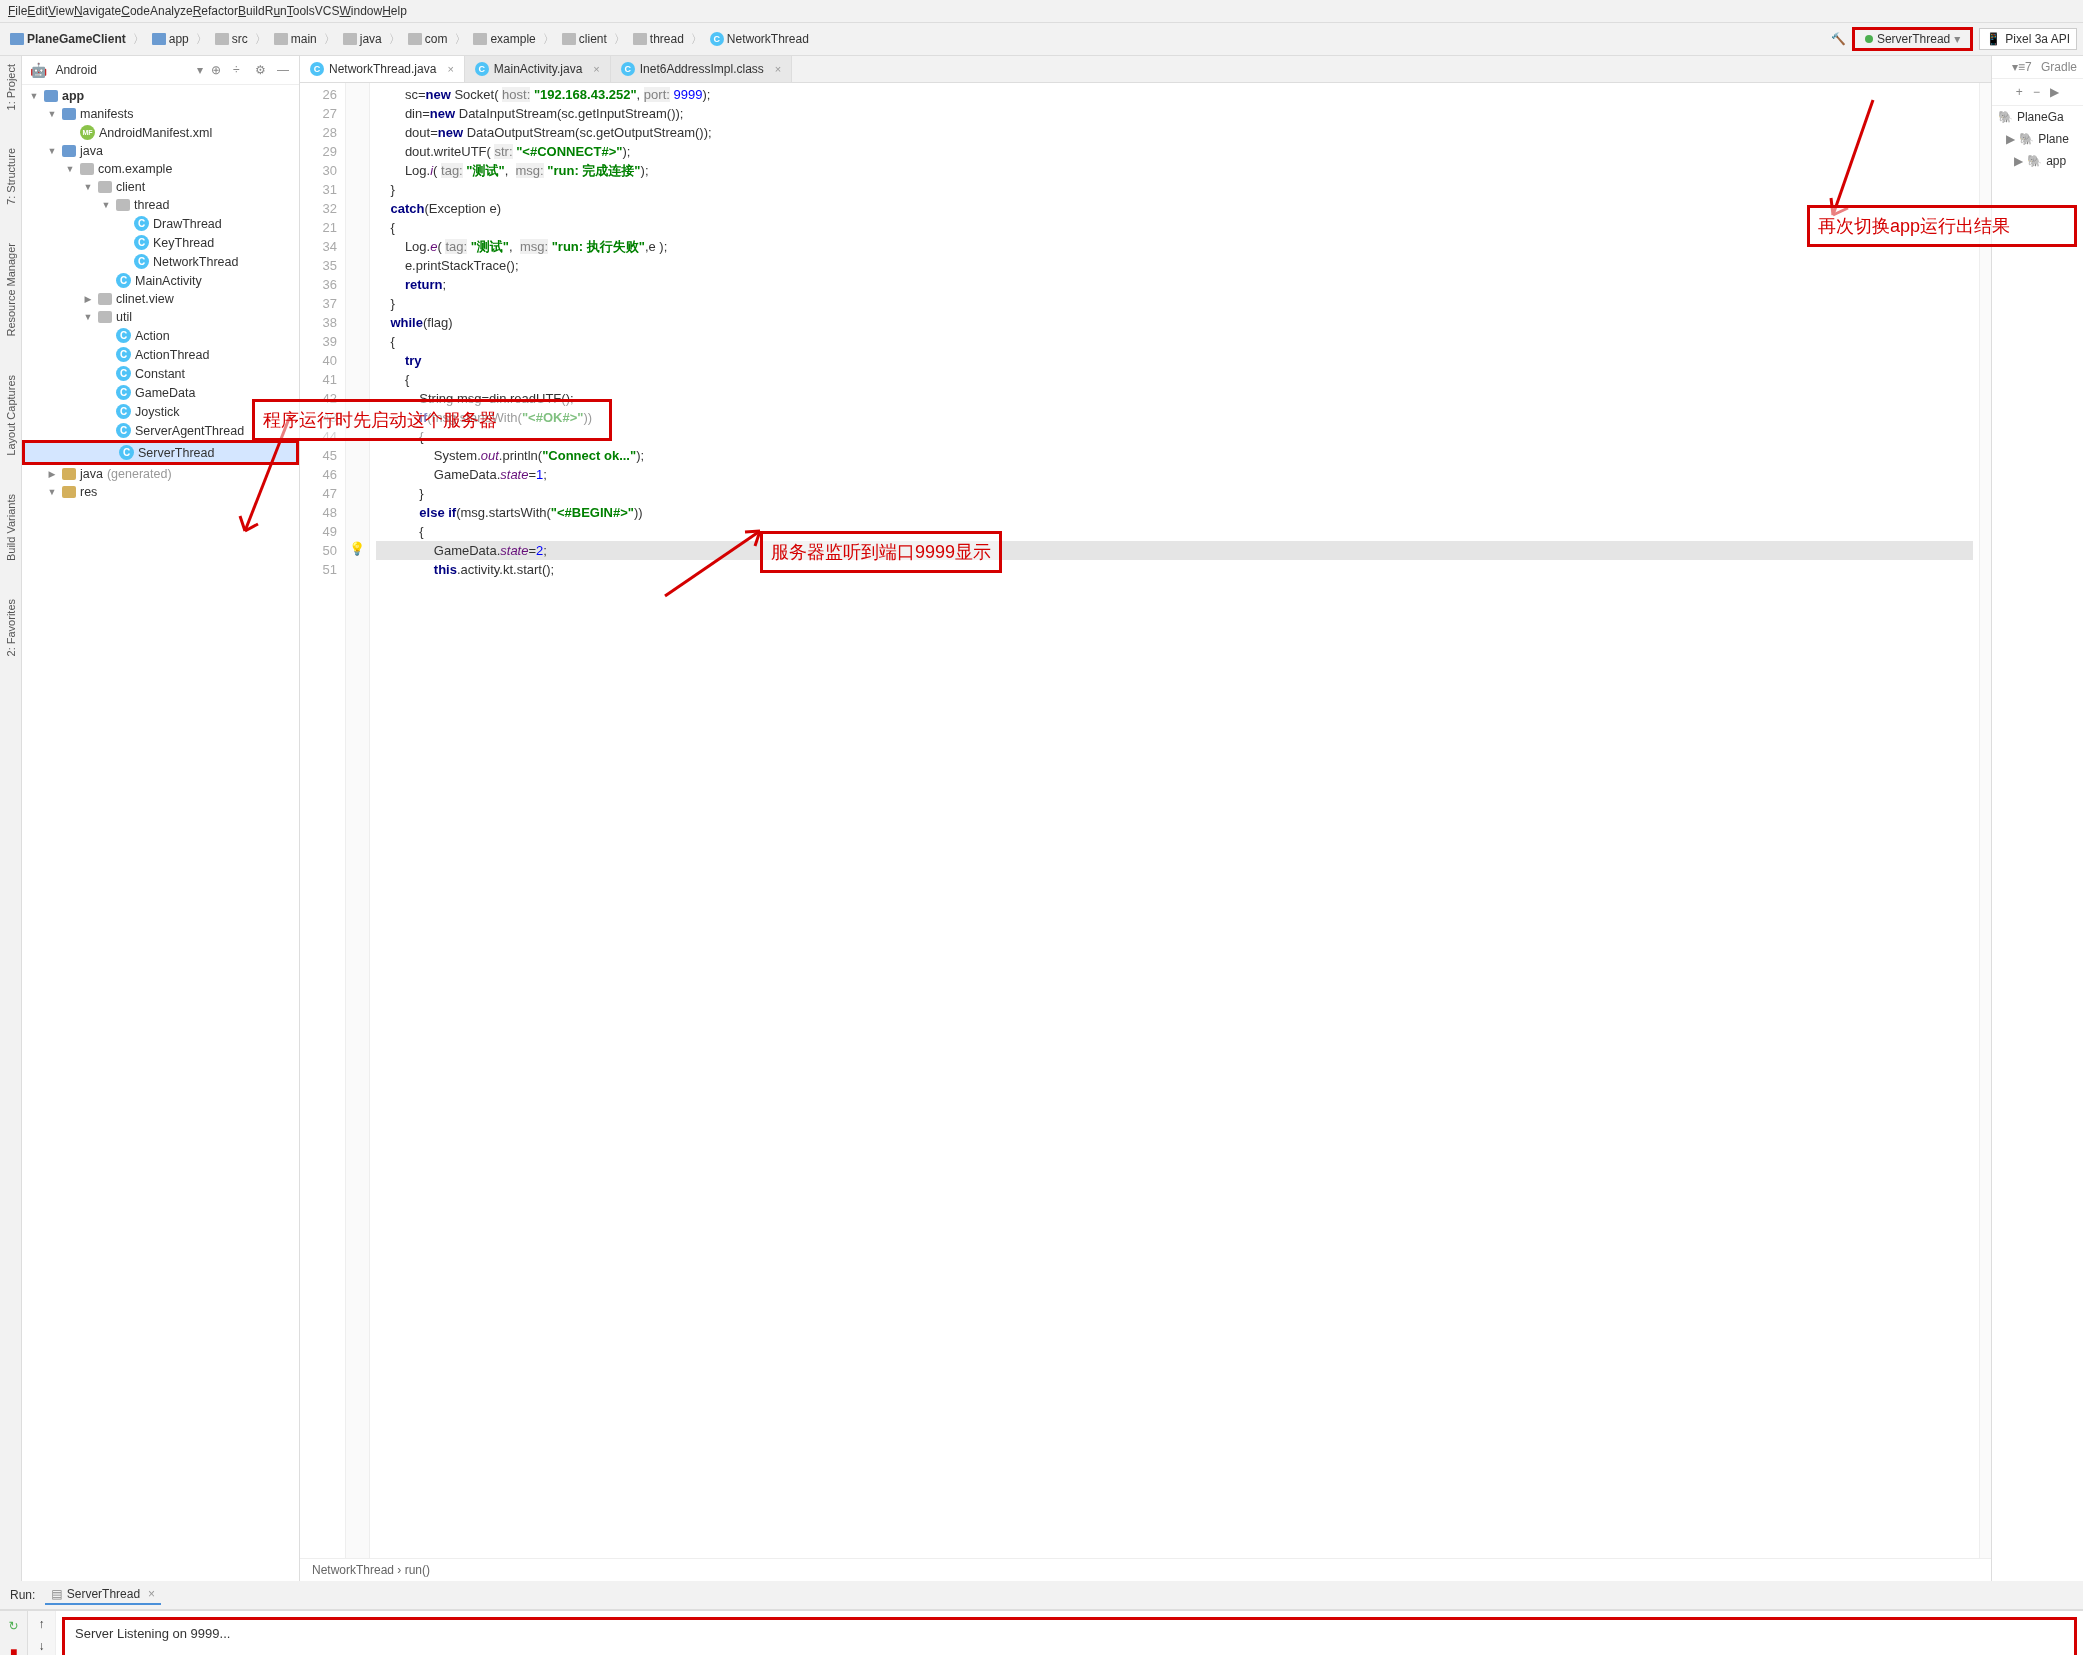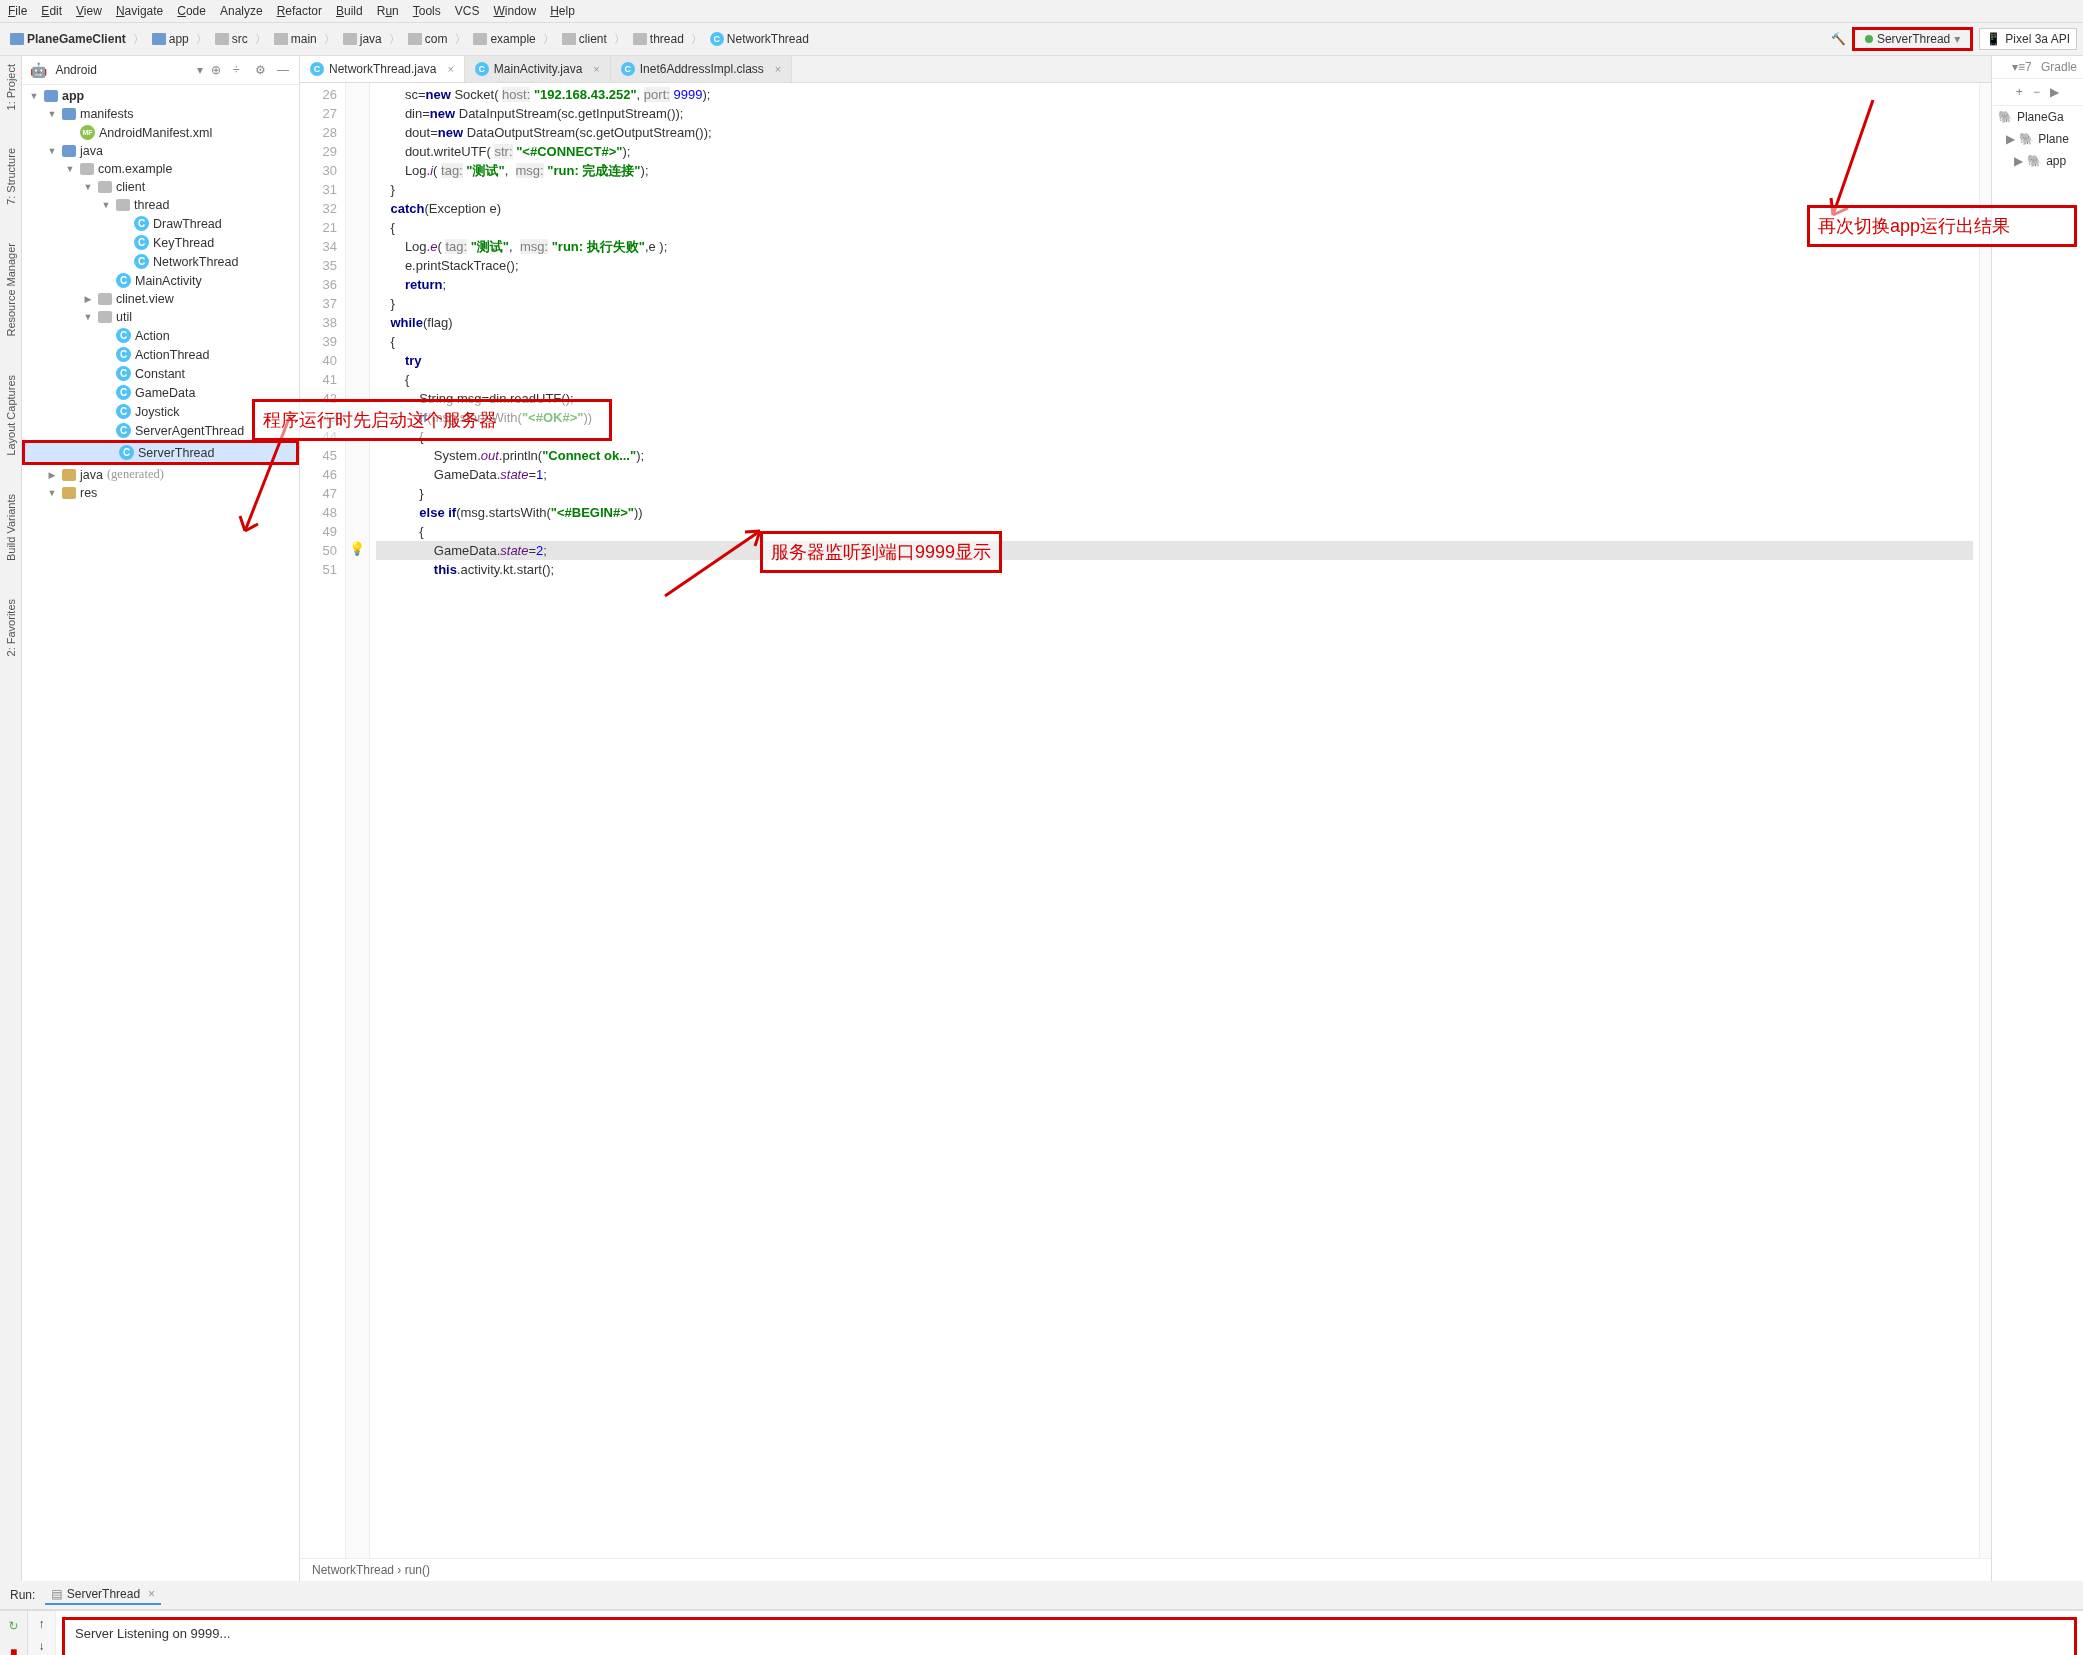--- a/index.html
+++ b/index.html
@@ -1,18 +1,18 @@
 <!DOCTYPE html>
 <html><head>
 <meta charset="utf-8">
 <style>
 * { margin: 0; padding: 0; box-sizing: border-box; font-family: "Segoe UI", Arial, sans-serif; }
 body { background: #f2f2f2; font-size: 12px; color: #333; overflow: hidden; }
 
-.menubar { background: #f2f2f2; padding: 4px 8px; display: flex; gap: 14px; border-bottom: 1px solid #ddd; }
+.menubar { background: #f2f2f2; padding: 4px 8px; display: flex; border-bottom: 1px solid #ddd; }
 .menubar span { cursor: pointer; }
 .menubar span u { text-decoration: underline; }
 
 .toolbar { background: #f2f2f2; padding: 4px 6px; display: flex; align-items: center; border-bottom: 1px solid #ddd; gap: 2px; }
 .breadcrumb { display: flex; align-items: center; gap: 2px; flex: 1; }
 .bc-item { display: flex; align-items: center; gap: 3px; padding: 2px 4px; }
 .bc-sep { color: #aaa; margin: 0 1px; }
 .bc-folder-icon { width: 14px; height: 12px; background: #d4b05c; border-radius: 1px; display: inline-block; }
 .bc-folder-blue { background: #6b9bd1; }
 .run-config { border: 3px solid #D40000; padding: 2px 10px; display: flex; align-items: center; gap: 4px; margin: 0 4px; }
@@ -32,21 +32,21 @@
 .tree-row { display: flex; align-items: center; padding: 2px 4px; gap: 4px; white-space: nowrap; cursor: pointer; }
 .tree-row.selected { background: #d4e6ff; }
 .arrow { width: 12px; text-align: center; color: #888; font-size: 9px; }
 .ticon { width: 15px; height: 15px; display: inline-flex; align-items: center; justify-content: center; font-size: 10px; font-weight: bold; border-radius: 8px; }
 .ticon.class { background: #4FC3F7; color: #fff; }
 .ticon.folder { background: #d4b05c; color: #fff; border-radius: 2px; width: 14px; height: 12px; }
 .ticon.folder-grey { background: #bbb; color: #fff; border-radius: 2px; width: 14px; height: 12px; }
 .ticon.folder-blue { background: #6b9bd1; color: #fff; border-radius: 2px; width: 14px; height: 12px; }
 .ticon.module { background: #6b9bd1; border-radius: 2px; width: 14px; height: 12px; }
 .ticon.xml { background: #8bc34a; color: #fff; font-size: 7px; }
-.gray-text { color: #999; font-family: Liberation Serif, serif; }
+.gray-text { color: #999; }
 .red-box { border: 3px solid #D40000; }
 
 .editor-area { flex: 1; display: flex; flex-direction: column; background: #fff; position: relative; }
 .tabs { display: flex; background: #f2f2f2; border-bottom: 1px solid #ddd; }
 .tab { display: flex; align-items: center; gap: 5px; padding: 6px 10px; background: #e8e8e8; border-right: 1px solid #ddd; cursor: pointer; }
 .tab.active { background: #fff; }
 .tab .close { color: #999; font-size: 11px; margin-left: 6px; }
 .c-icon { width: 14px; height: 14px; border-radius: 50%; background: #4FC3F7; color: #fff; display: inline-flex; align-items: center; justify-content: center; font-size: 9px; font-weight: bold; }
 
 .editor-body { flex: 1; display: flex; overflow: hidden; font-family: "Consolas", "Monaco", monospace; font-size: 13px; }

